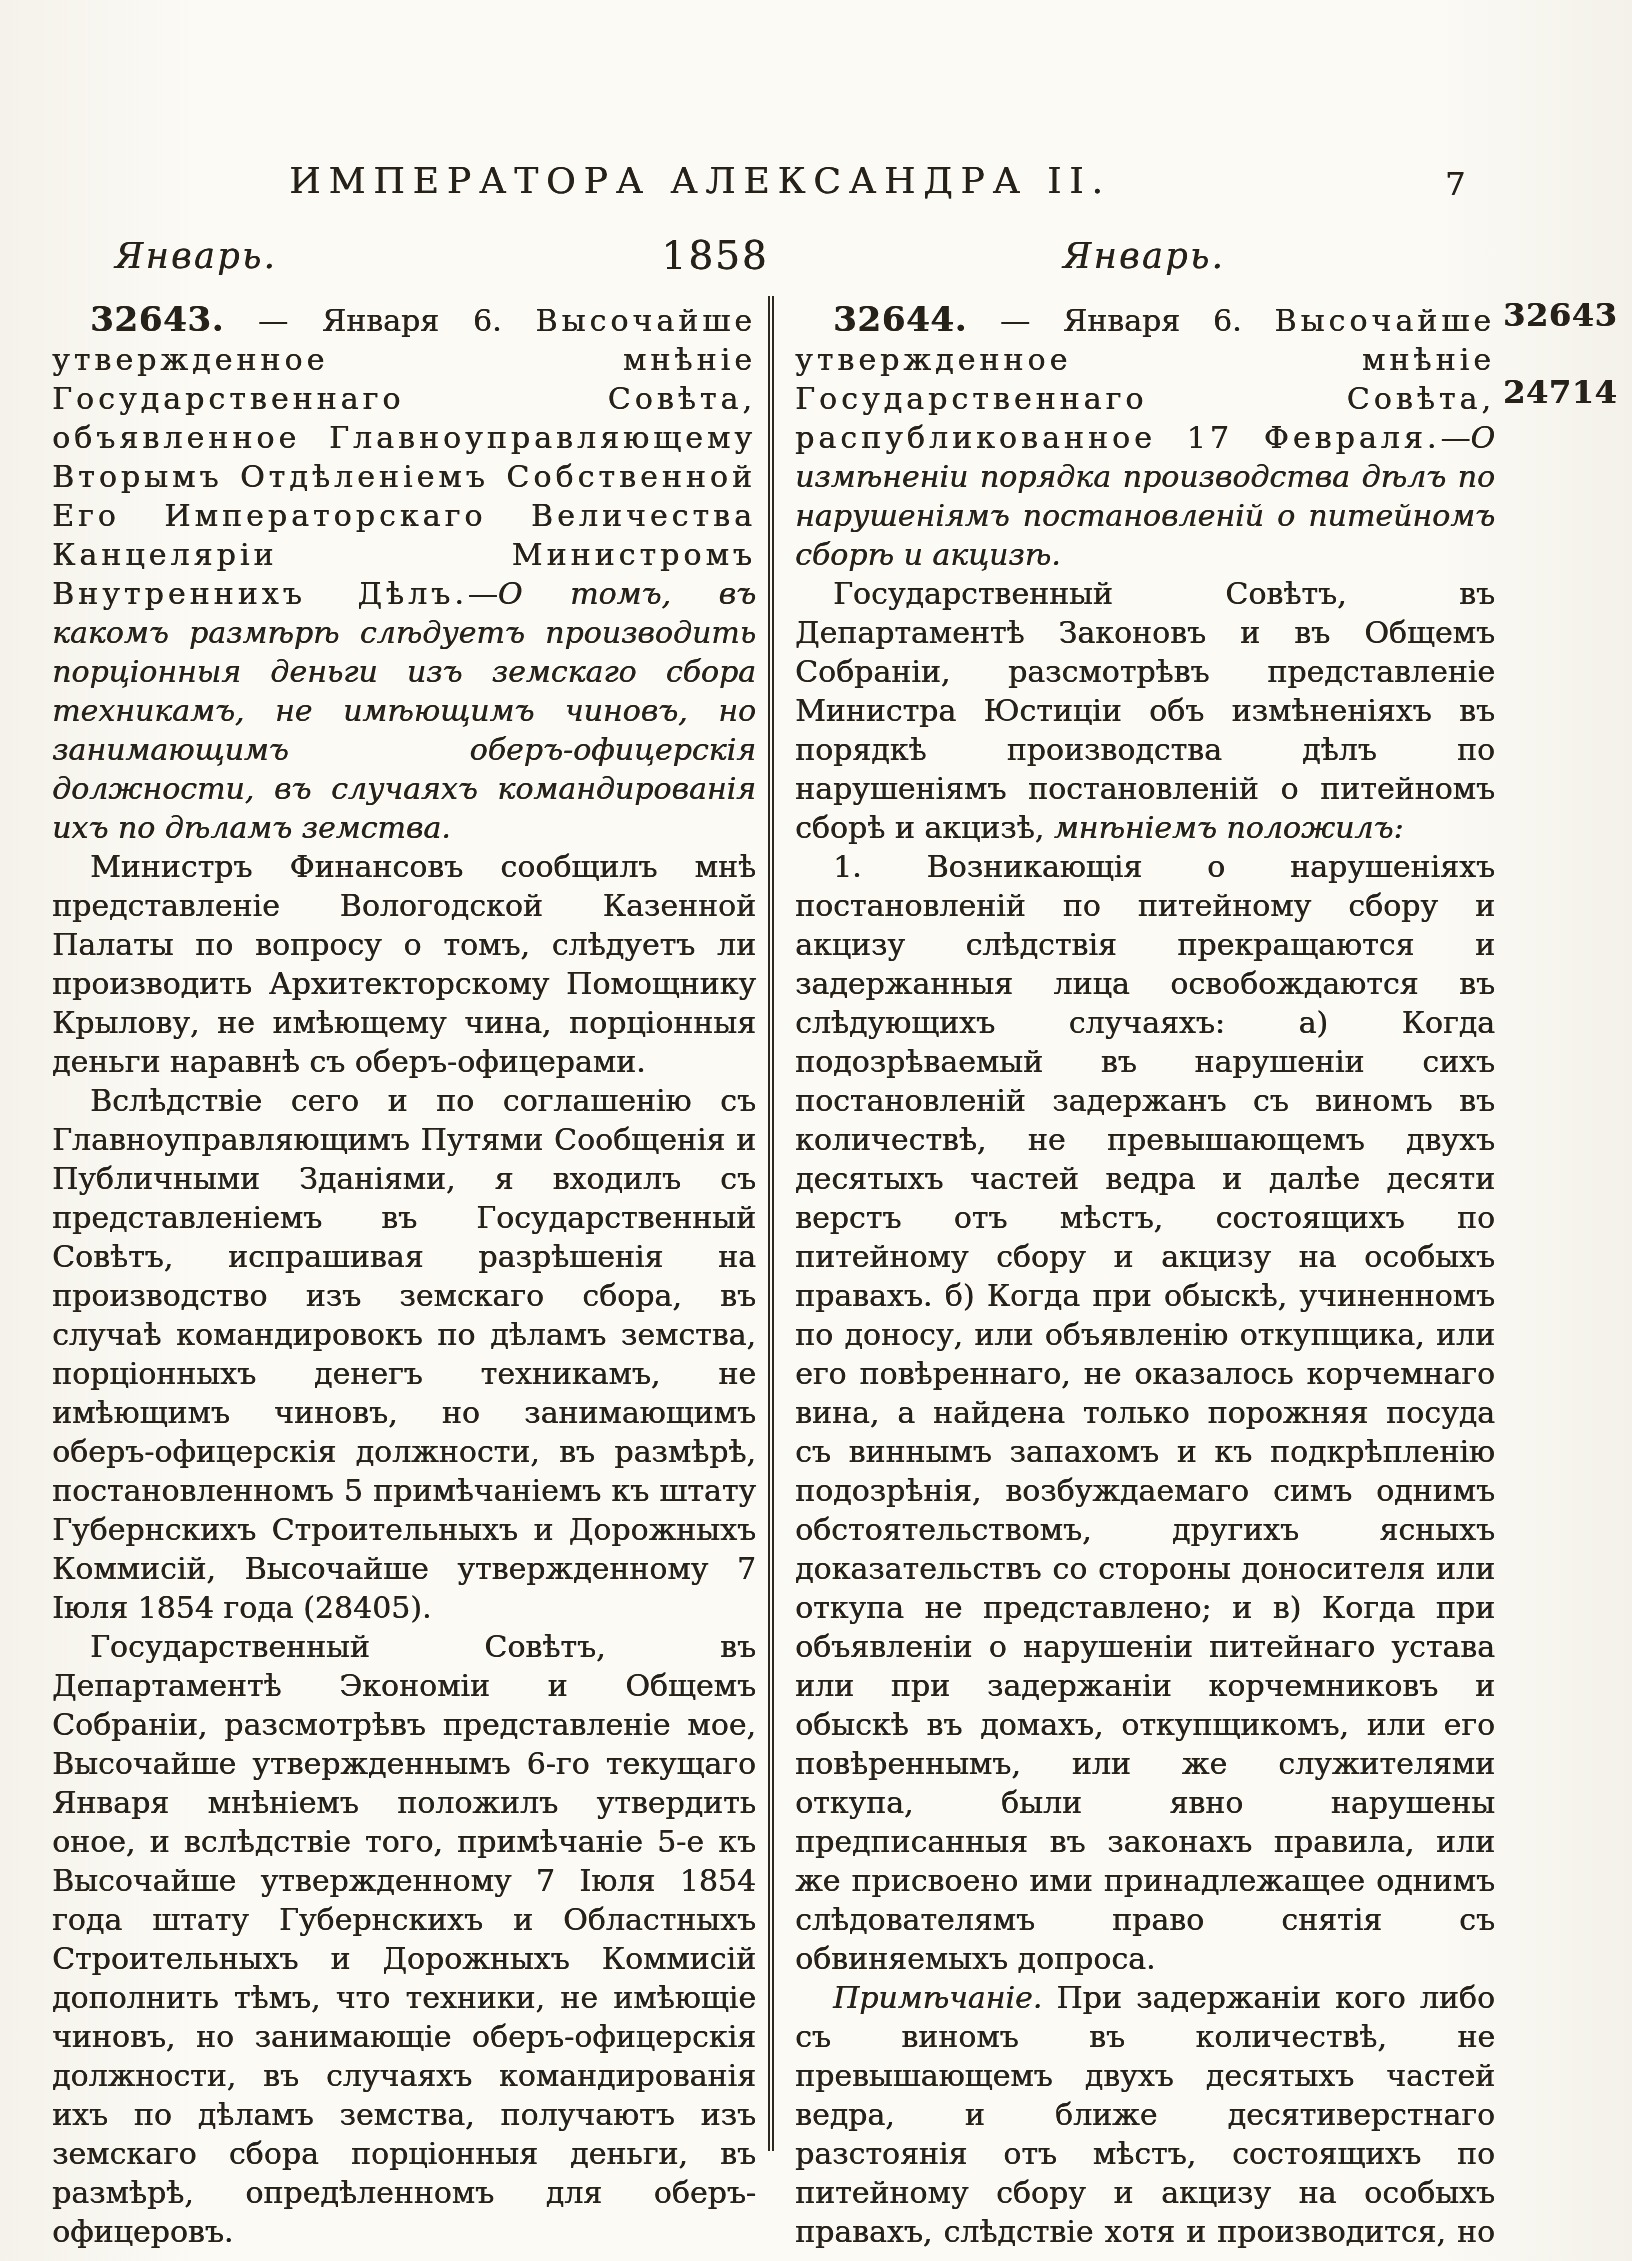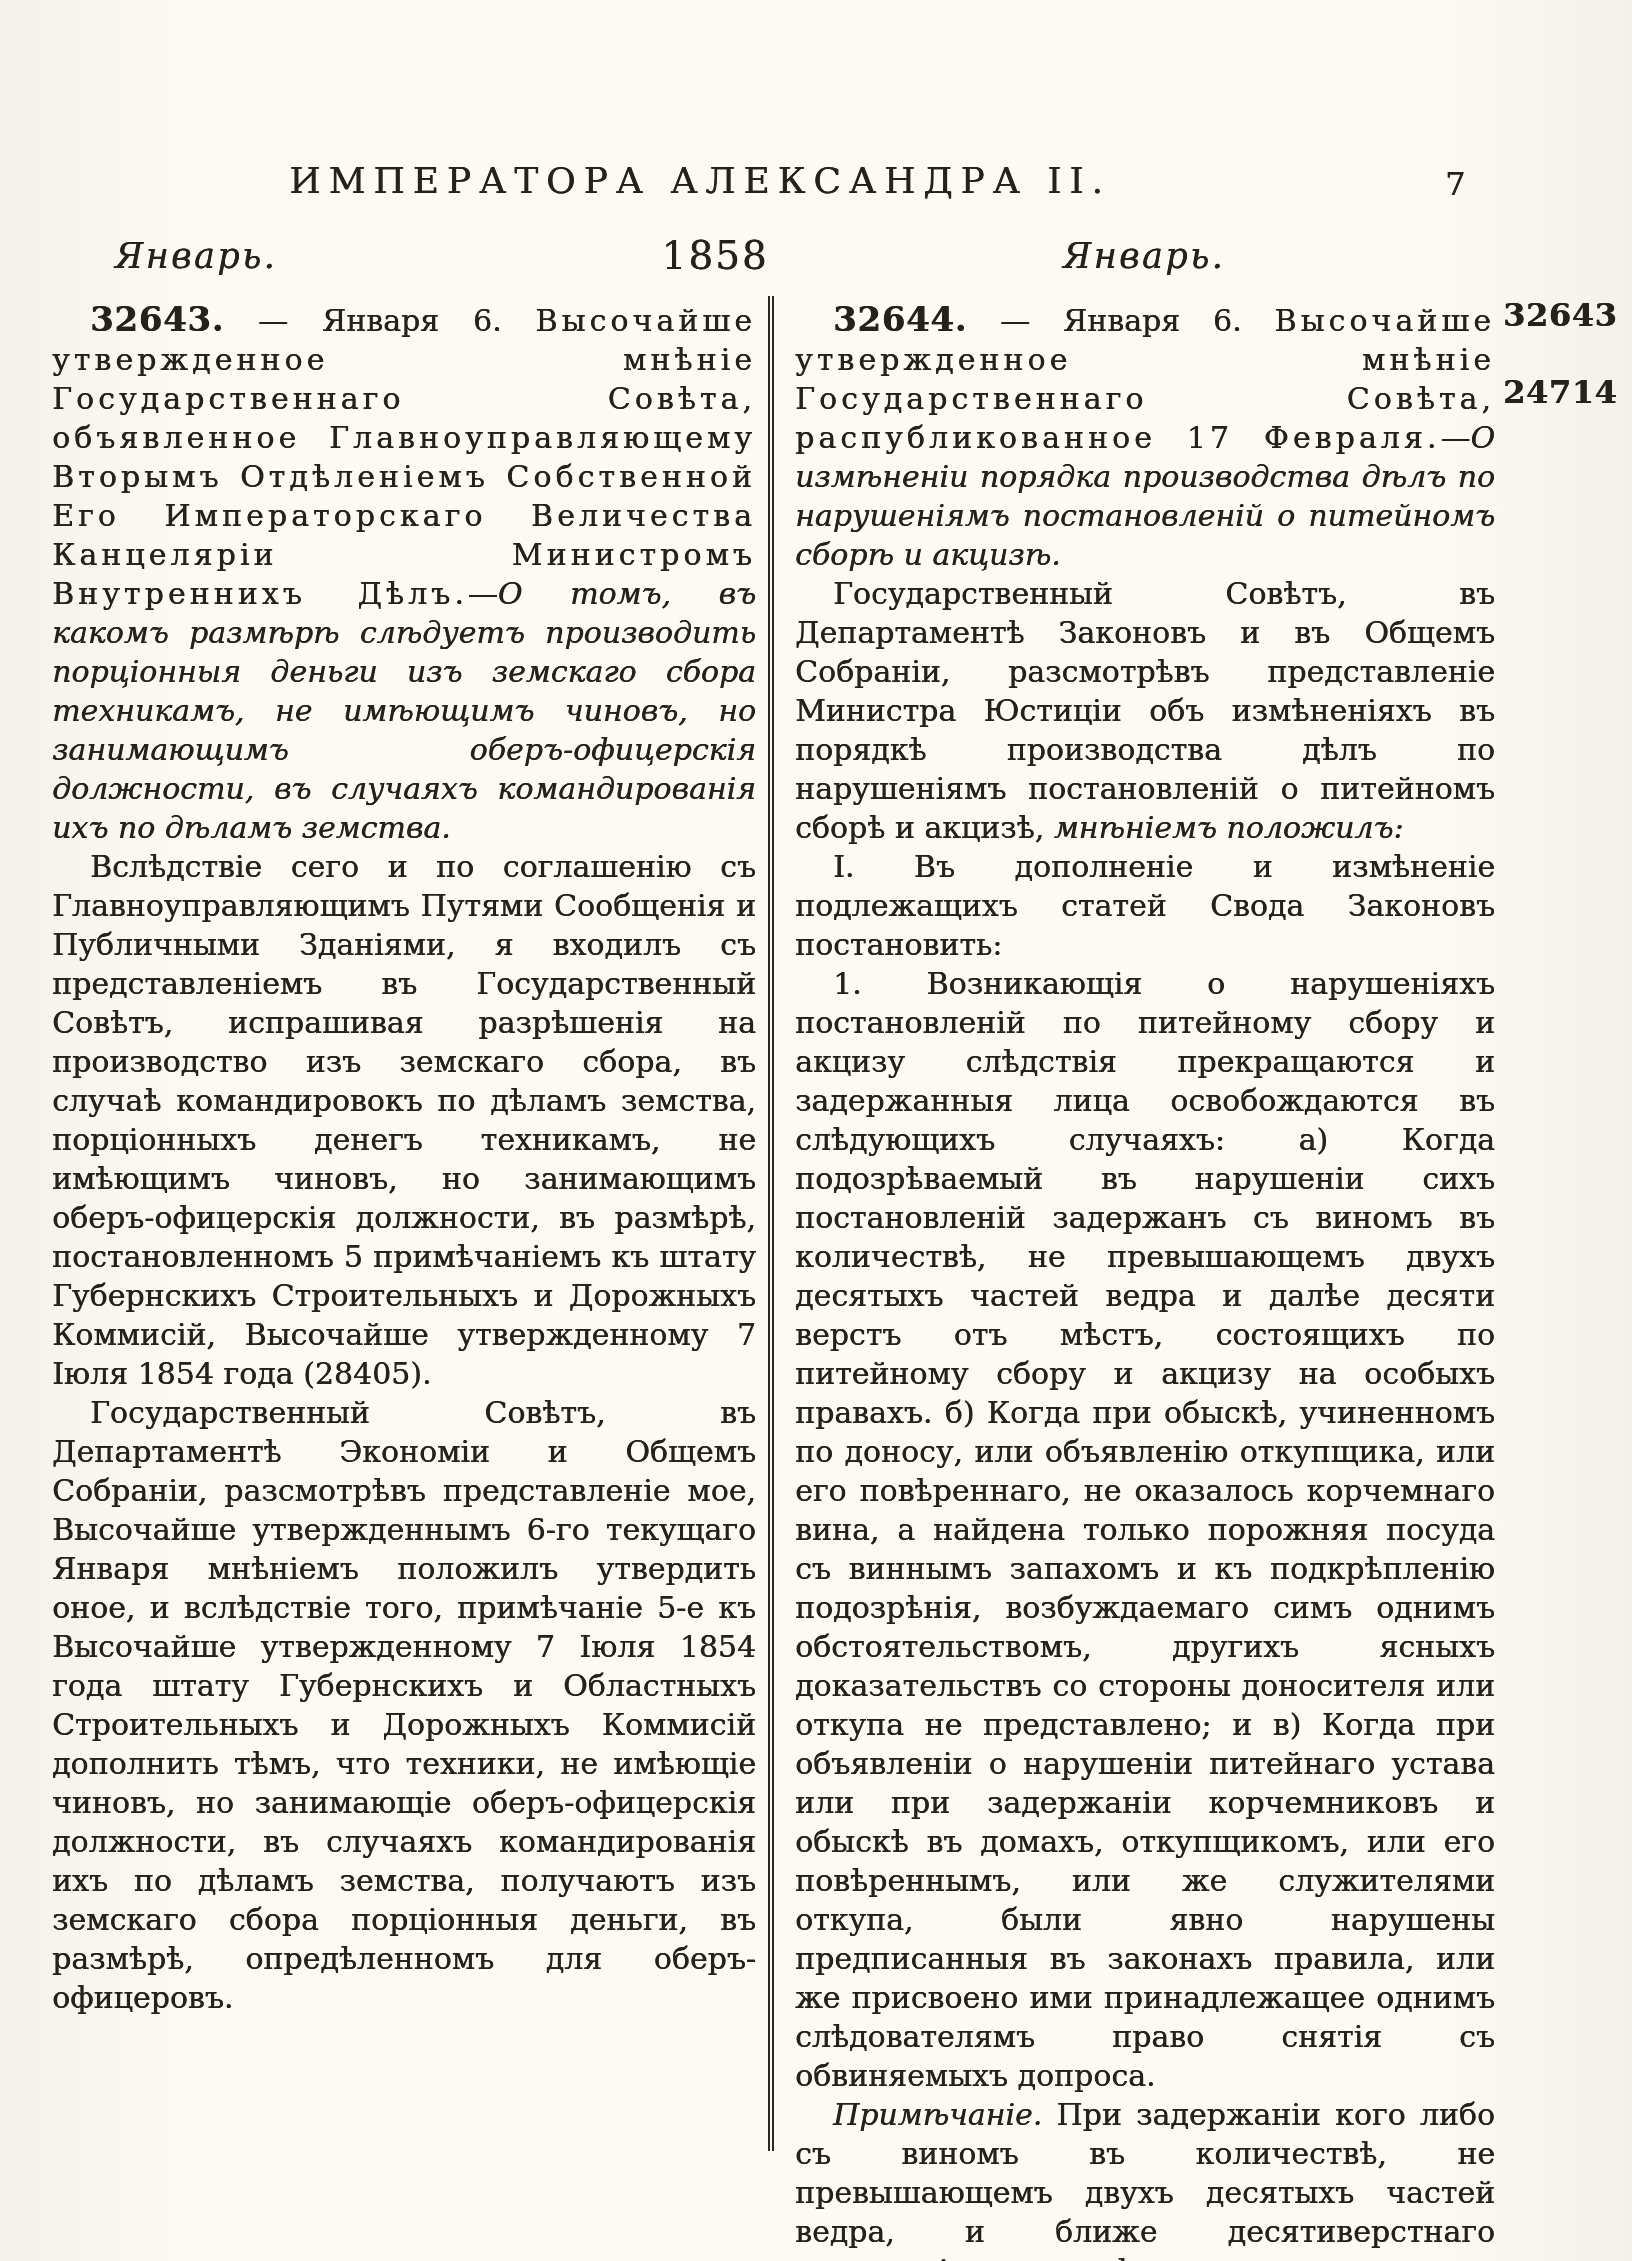--- a/index.html
+++ b/index.html
@@ -50,28 +50,28 @@
   <div class="head-title">ИМПЕРАТОРА АЛЕКСАНДРА II.</div>
   <div class="page-number">7</div>
 
   <span class="month month-left">Январь.</span>
   <span class="year">1858</span>
   <span class="month month-right">Январь.</span>
 
   <div class="columns-area">
     <div class="column left-col" id="left-col-body">
         <p class="para"><span class="seg-num">32643.</span><span class="seg-n"> — Января 6. </span><span class="seg-sp">Высочайше утвержденное мнѣніе Государственнаго Совѣта, объявленное Главноуправляющему Вторымъ Отдѣленіемъ Собственной Его Императорскаго Величества Канцеляріи Министромъ Внутреннихъ Дѣлъ.</span><span class="seg-n">—</span><span class="seg-it">О томъ, въ какомъ размѣрѣ слѣдуетъ производить порціонныя деньги изъ земскаго сбора техникамъ, не имѣющимъ чиновъ, но занимающимъ оберъ-офицерскія должности, въ случаяхъ командированія ихъ по дѣламъ земства.</span></p>
+        <p class="para"><span class="seg-n">Министръ Финансовъ сообщилъ мнѣ представленіе Вологодской Казенной Палаты по вопросу о томъ, слѣдуетъ ли производить Архитекторскому Помощнику Крылову, не имѣющему чина, порціонныя деньги наравнѣ съ оберъ-офицерами.</span></p>
         <p class="para"><span class="seg-n">Вслѣдствіе сего и по соглашенію съ Главноуправляющимъ Путями Сообщенія и Публичными Зданіями, я входилъ съ представленіемъ въ Государственный Совѣтъ, испрашивая разрѣшенія на производство изъ земскаго сбора, въ случаѣ командировокъ по дѣламъ земства, порціонныхъ денегъ техникамъ, не имѣющимъ чиновъ, но занимающимъ оберъ-офицерскія должности, въ размѣрѣ, постановленномъ 5 примѣчаніемъ къ штату Губернскихъ Строительныхъ и Дорожныхъ Коммисій, Высочайше утвержденному 7 Іюля 1854 года (28405).</span></p>
         <p class="para"><span class="seg-n">Государственный Совѣтъ, въ Департаментѣ Экономіи и Общемъ Собраніи, разсмотрѣвъ представленіе мое, Высочайше утвержденнымъ 6-го текущаго Января мнѣніемъ положилъ утвердить оное, и вслѣдствіе того, примѣчаніе 5-е къ Высочайше утвержденному 7 Іюля 1854 года штату Губернскихъ и Областныхъ Строительныхъ и Дорожныхъ Коммисій дополнить тѣмъ, что техники, не имѣющіе чиновъ, но занимающіе оберъ-офицерскія должности, въ случаяхъ командированія ихъ по дѣламъ земства, получаютъ изъ земскаго сбора порціонныя деньги, въ размѣрѣ, опредѣленномъ для оберъ-офицеровъ.</span></p>
       </div>
     <div class="divider"></div>
     <div class="column right-col" id="right-col-body">
         <p class="para"><span class="seg-num">32644.</span><span class="seg-n"> — Января 6. </span><span class="seg-sp">Высочайше утвержденное мнѣніе Государственнаго Совѣта, распубликованное 17 Февраля.</span><span class="seg-n">—</span><span class="seg-it">О измѣненіи порядка производства дѣлъ по нарушеніямъ постановленій о питейномъ сборѣ и акцизѣ.</span></p>
         <p class="para"><span class="seg-n">Государственный Совѣтъ, въ Департаментѣ Законовъ и въ Общемъ Собраніи, разсмотрѣвъ представленіе Министра Юстиціи объ измѣненіяхъ въ порядкѣ производства дѣлъ по нарушеніямъ постановленій о питейномъ сборѣ и акцизѣ, </span><span class="seg-it">мнѣніемъ положилъ:</span></p>
-        <p class="para"><span class="seg-n">I. Въ дополненіе и измѣненіе подлежащихъ статей Свода Законовъ постановить:</span></p>
         <p class="para"><span class="seg-n">1. Возникающія о нарушеніяхъ постановленій по питейному сбору и акцизу слѣдствія прекращаются и задержанныя лица освобождаются въ слѣдующихъ случаяхъ: а) Когда подозрѣваемый въ нарушеніи сихъ постановленій задержанъ съ виномъ въ количествѣ, не превышающемъ двухъ десятыхъ частей ведра и далѣе десяти верстъ отъ мѣстъ, состоящихъ по питейному сбору и акцизу на особыхъ правахъ. б) Когда при обыскѣ, учиненномъ по доносу, или объявленію откупщика, или его повѣреннаго, не оказалось корчемнаго вина, а найдена только порожняя посуда съ виннымъ запахомъ и къ подкрѣпленію подозрѣнія, возбуждаемаго симъ однимъ обстоятельствомъ, другихъ ясныхъ доказательствъ со стороны доносителя или откупа не представлено; и в) Когда при объявленіи о нарушеніи питейнаго устава или при задержаніи корчемниковъ и обыскѣ въ домахъ, откупщикомъ, или его повѣреннымъ, или же служителями откупа, были явно нарушены предписанныя въ законахъ правила, или же присвоено ими принадлежащее однимъ слѣдователямъ право снятія съ обвиняемыхъ допроса.</span></p>
         <p class="para"><span class="seg-it">Примѣчаніе.</span><span class="seg-n"> При задержаніи кого либо съ виномъ въ количествѣ, не превышающемъ двухъ десятыхъ частей ведра, и ближе десятиверстнаго разстоянія отъ мѣстъ, состоящихъ по питейному сбору и акцизу на особыхъ правахъ, слѣдствіе хотя и производится, но такое количество вина признается во</span></p>
       </div>
   </div>
 
   <div class="margin-note note-1">32643</div>
   <div class="margin-note note-2">24714</div>
 
 </div>
 

